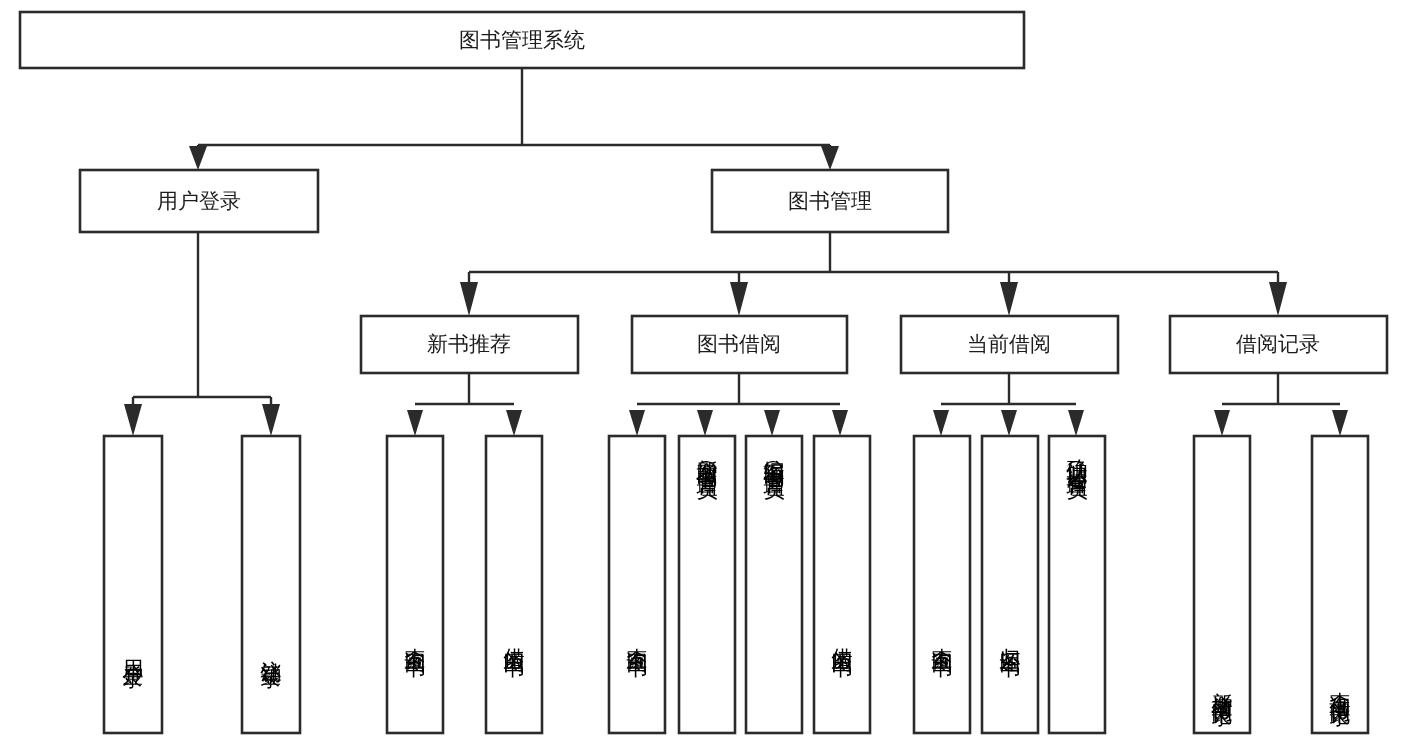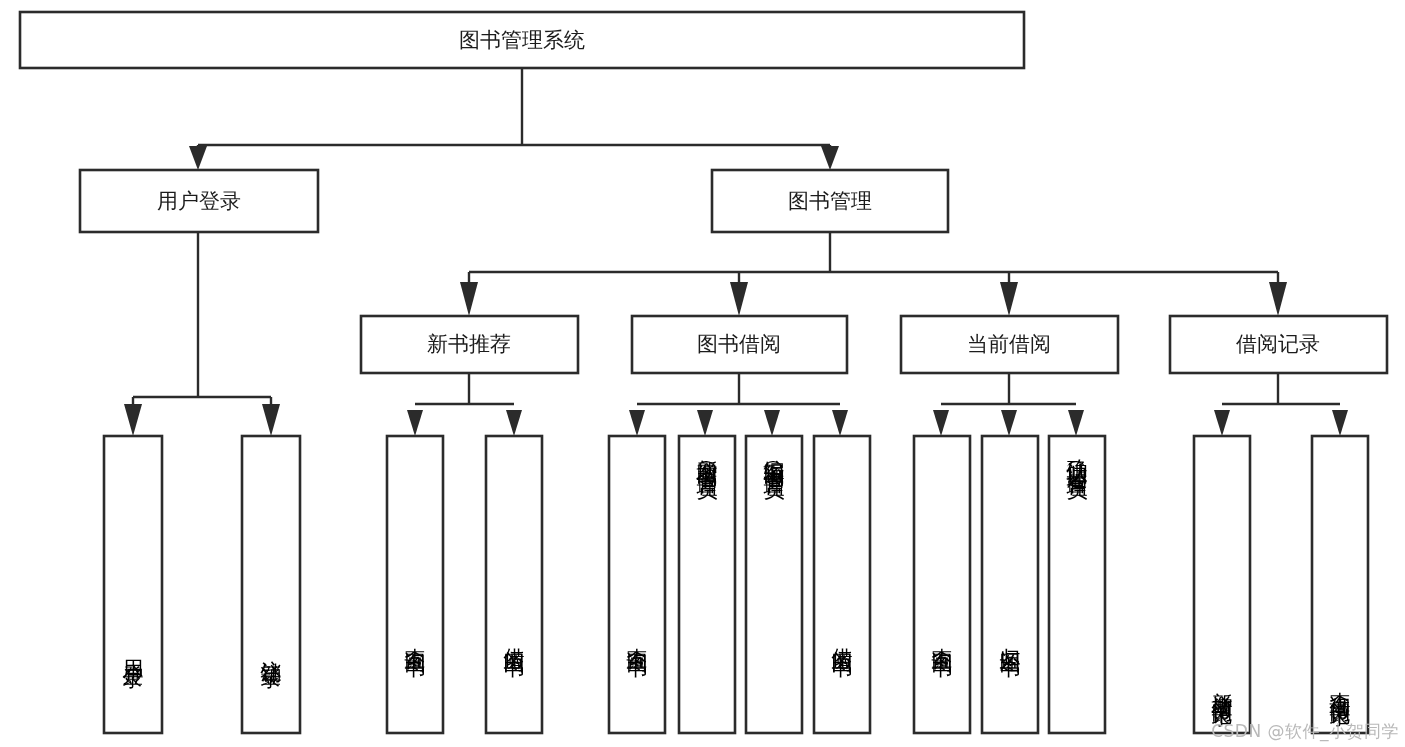--- a/index.html
+++ b/index.html
@@ -277,15 +277,14 @@
       <rect class="node-rect" x="1312" y="436" width="56" height="297"></rect>
       <foreignObject x="1312" y="436" width="56" height="297">
         <div xmlns="http://www.w3.org/1999/xhtml" style="width:56px;height:297px;display:flex;align-items:flex-end;justify-content:center;padding-bottom:40px;box-sizing:border-box;">
           <span class="node-label-v">查询借阅记录</span>
         </div>
       </foreignObject>
     </g>
 
   </svg>
 
-  <div class="watermark">CSDN @软件_小贺同学</div>
 
 </div>
 
 </body></html>

